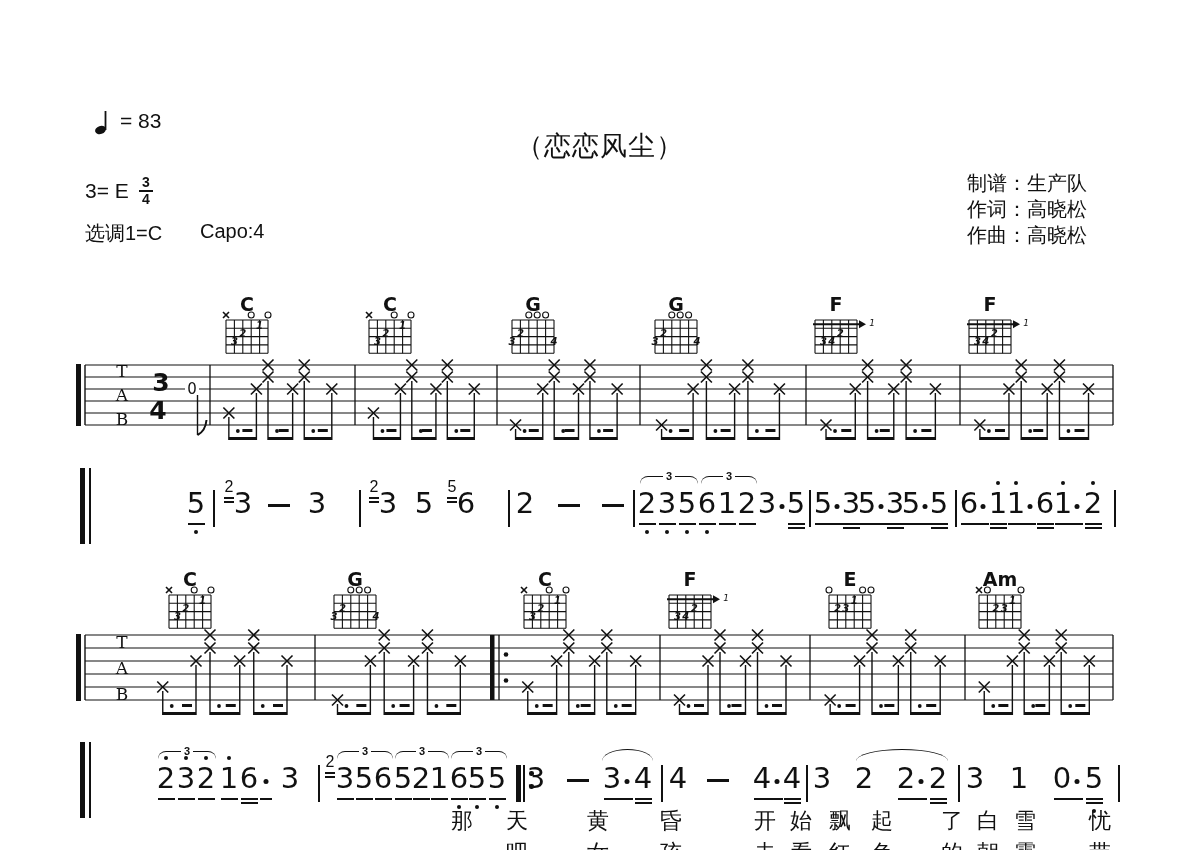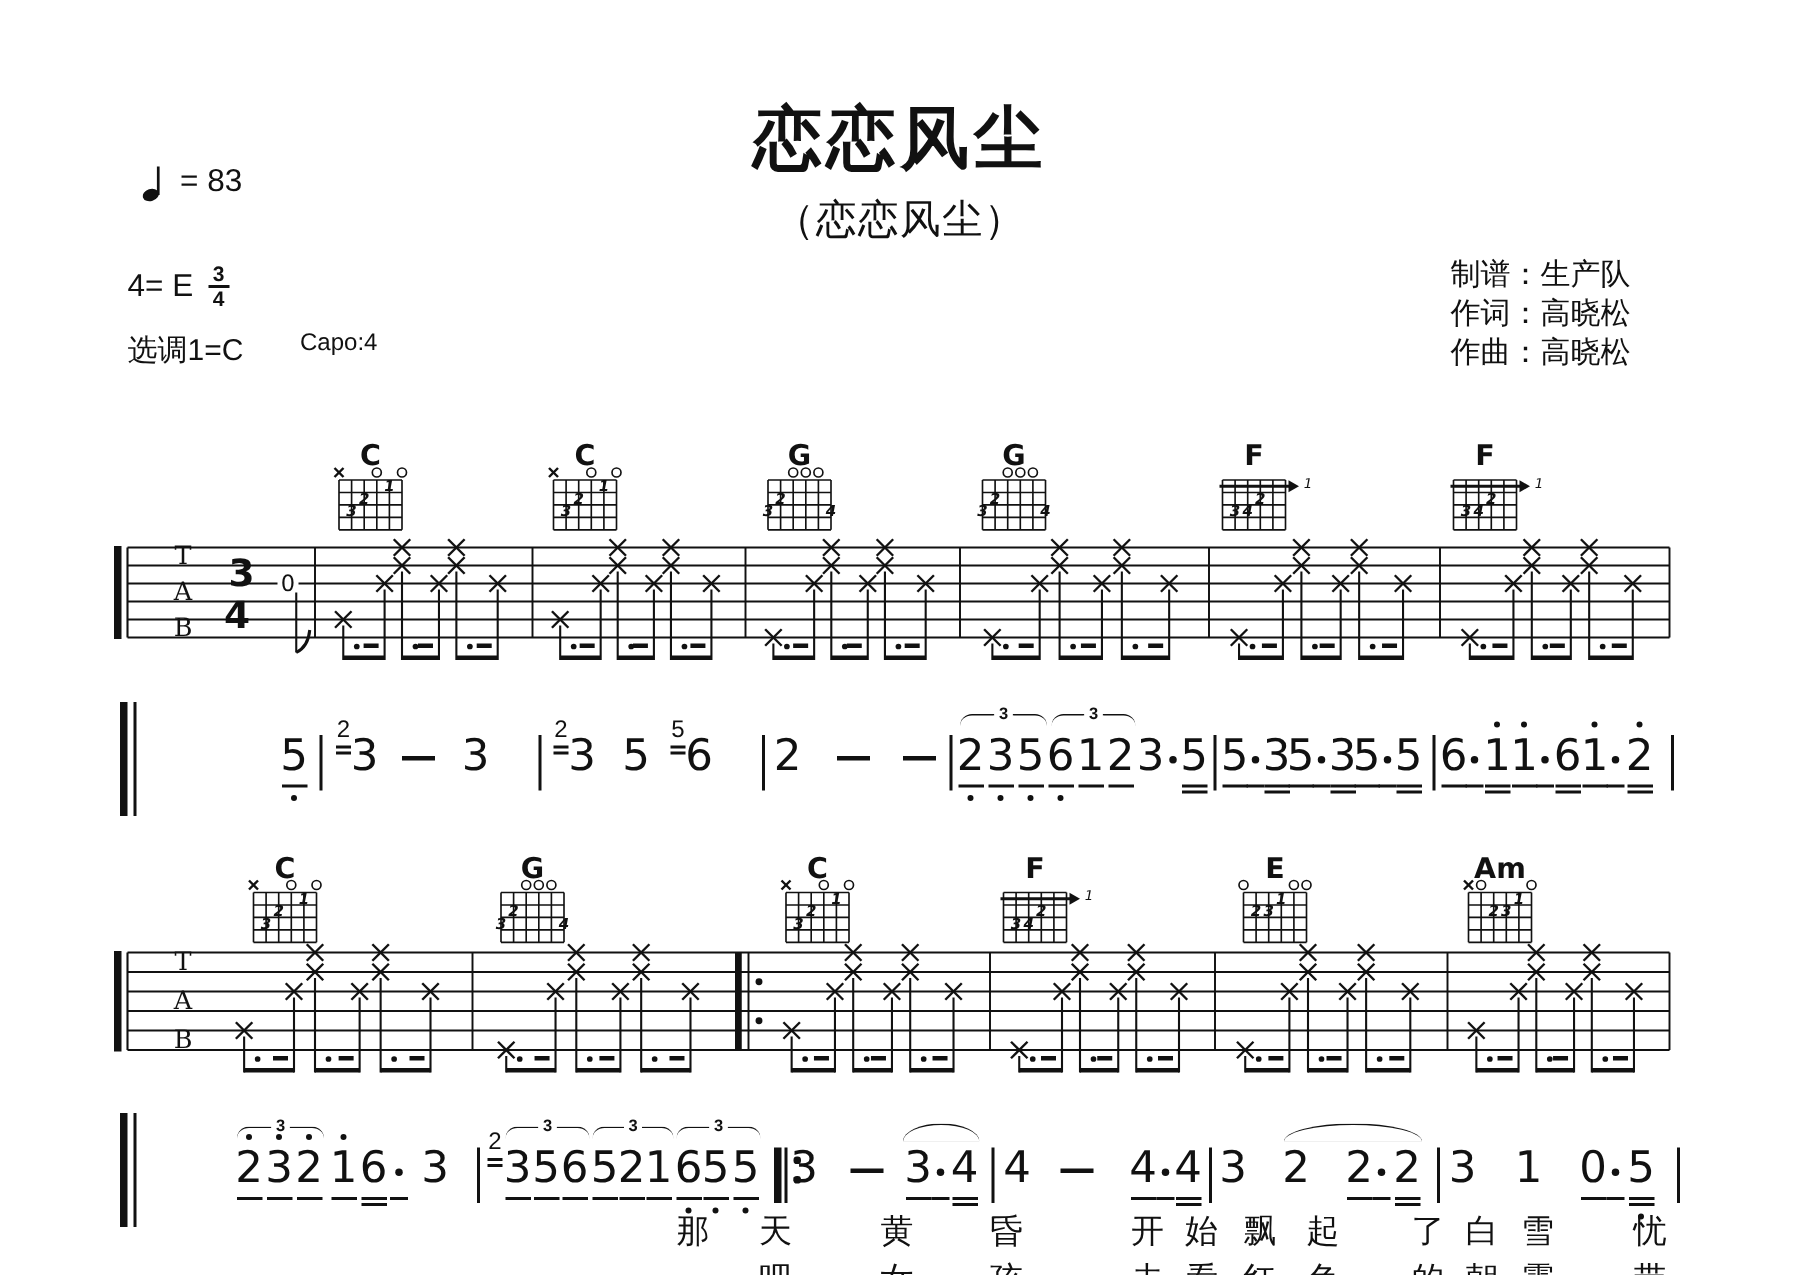--- a/index.html
+++ b/index.html
@@ -7,21 +7,21 @@
        font-family:"Liberation Sans",sans-serif;color:#111;}
   .page{position:relative;width:1200px;height:850px;background:#fff;}
   .abs{position:absolute;}
   .title{left:0;right:0;top:62px;text-align:center;font-size:46px;font-weight:700;letter-spacing:3px;}
   .subtitle{left:0;right:0;top:128px;text-align:center;font-size:27px;font-weight:500;letter-spacing:1px;}
   .tempo{left:95px;top:106px;font-size:21px;display:flex;align-items:center;gap:10px;}
   .keyline{left:85px;top:176px;font-size:21px;display:flex;align-items:center;gap:10px;}
   .frac{display:inline-flex;flex-direction:column;align-items:center;font-size:14px;line-height:13px;font-weight:600;}
   .frac .bar{width:14px;height:1.5px;background:#111;margin:1px 0;}
   .tuneline{left:85px;top:220px;font-size:20px;}
-  .capo{left:200px;top:220px;font-size:16px;}
+  .capo{left:200px;top:220px;font-size:20px;}
   .credits{left:967px;top:170px;font-size:20px;line-height:26px;}
   svg.canvas{position:absolute;left:0;top:0;}
   
   .jp{position:absolute;left:0;width:1200px;height:95px;}
   .tok{position:absolute;}
   .tok .ch{position:absolute;transform:translateX(-50%);font-size:29px;font-weight:500;
            font-family:"DejaVu Sans",sans-serif;top:14px;line-height:32px;}
   .tok .gch{position:absolute;transform:translateX(-50%);font-size:16px;font-weight:500;top:5px;line-height:18px;}
   .ul{position:absolute;height:2px;background:#111;}
   .odot{position:absolute;width:4px;height:4px;border-radius:50%;background:#111;transform:translateX(-50%);}
@@ -44,25 +44,24 @@
 <div class="page">
 
   <div class="abs tempo">
     <svg width="15" height="30">
       <ellipse cx="5.5" cy="24" rx="5.5" ry="4" transform="rotate(-18 5.5 24)" fill="#111"></ellipse>
       <rect x="9.6" y="5" width="1.8" height="19" fill="#111"></rect>
     </svg>
     <span>= 83</span>
   </div>
 
-  <div class="abs title">恋恋风尘</div>
   <div class="abs subtitle">（恋恋风尘）</div>
 
   <div class="abs keyline">
-    <span>4= E</span>
+    <span>3= E</span>
     <span class="frac">
       <span>3</span>
       <span class="bar"></span>
       <span>4</span>
     </span>
   </div>
   <div class="abs tuneline">选调1=C</div>
   <div class="abs capo">Capo:4</div>
 
   <div class="abs credits">

